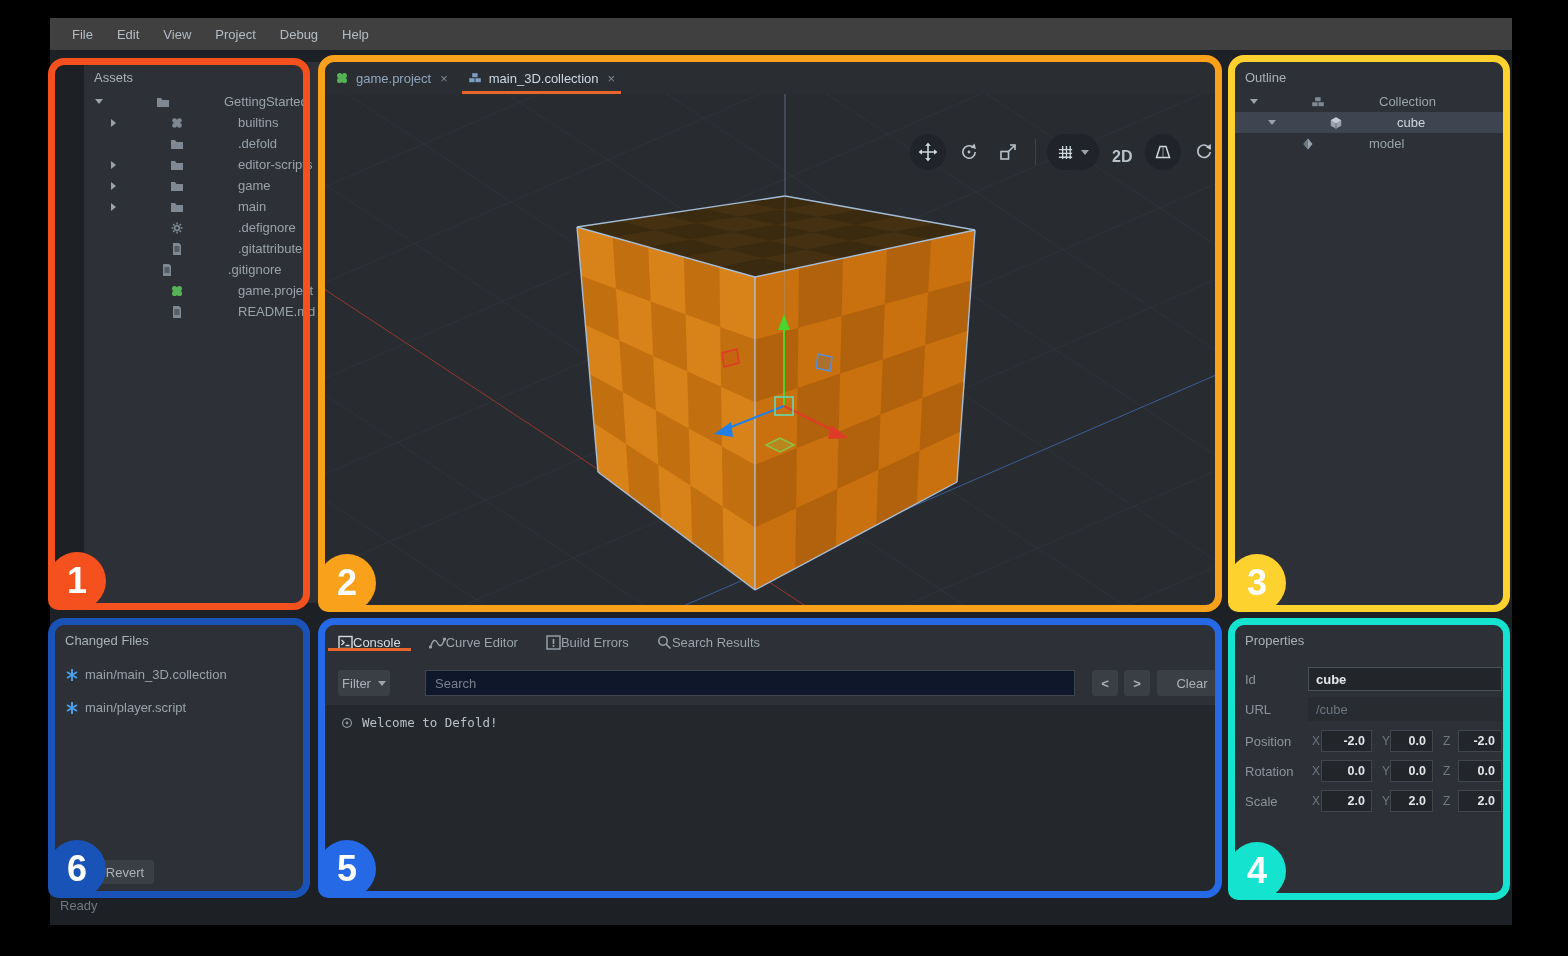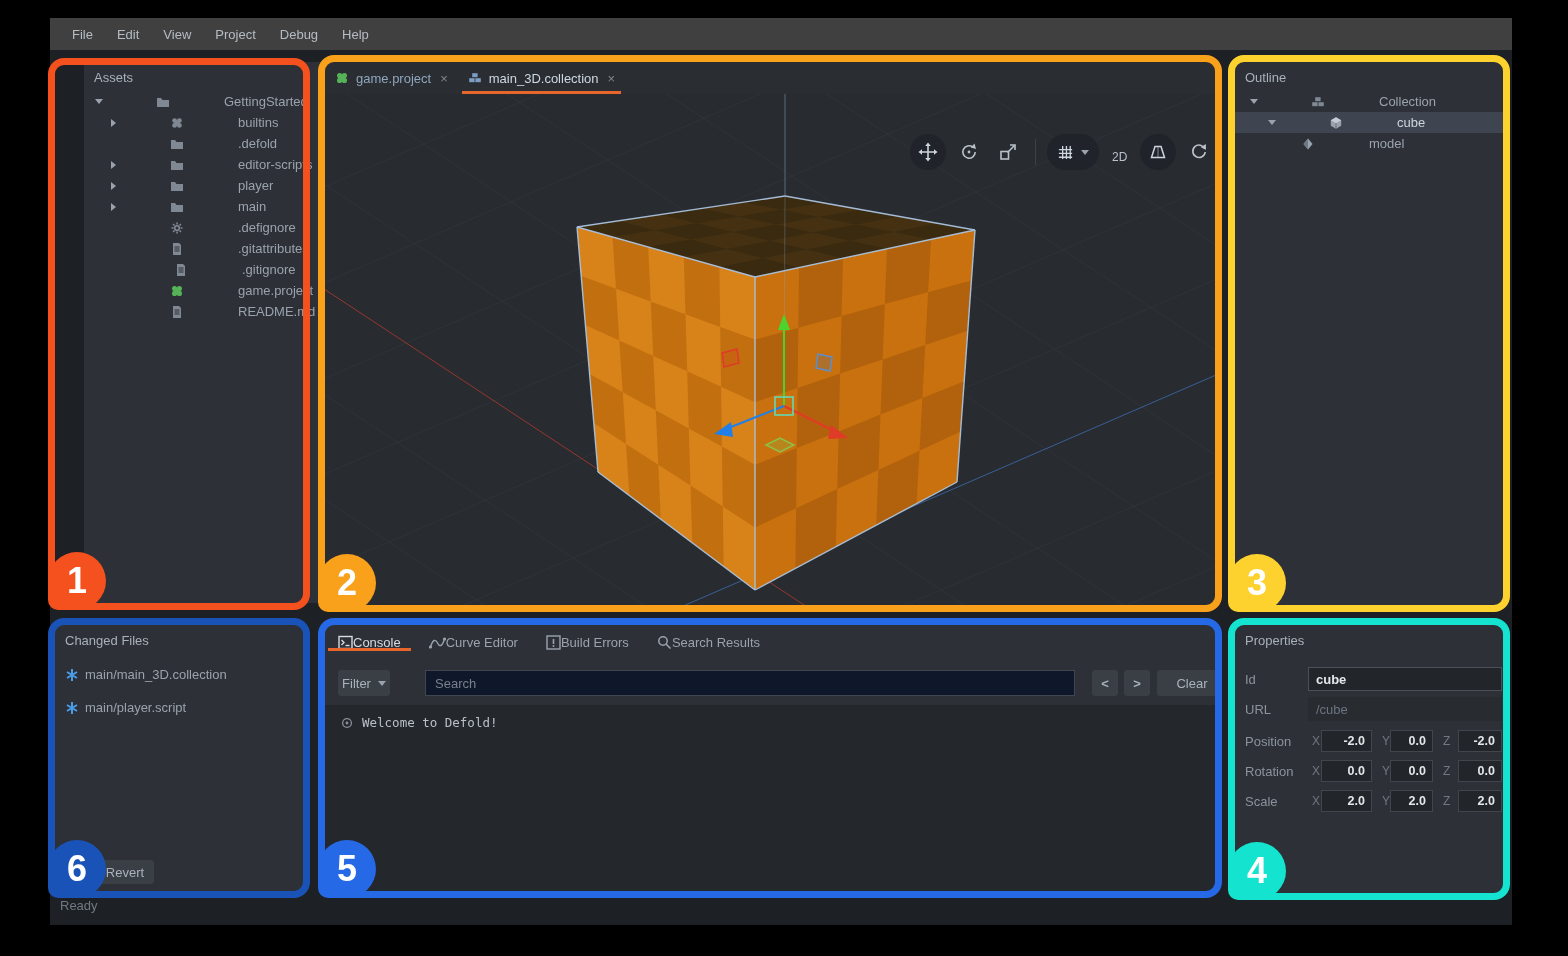--- a/index.html
+++ b/index.html
@@ -34,21 +34,21 @@
   .tab .ic { margin:0 7px 0 0; }
   .tab .close { margin-left:9px; color:#7f8893; font-size:13px; }
   .tab.active .underline { position:absolute; left:4px; right:4px; bottom:0; height:3px; background:#e8652c; }
   .scene-wrap { position:absolute; left:0; top:32px; width:890px; height:511px; background:#282b30; }
   .scene-wrap svg { display:block; }
   .vp-toolbar { position:absolute; top:40px; left:585px; height:36px; display:flex; align-items:center; gap:7px; }
   .vpbtn { display:flex; align-items:center; justify-content:center; width:32px; height:32px; color:#b9c1ca; }
   .vpbtn.circle { width:36px; height:36px; background:#202329; border-radius:50%; }
   .vp-pill { display:flex; align-items:center; background:#202329; border-radius:18px; height:36px; padding:0 10px; gap:7px; color:#b9c1ca; }
   .vp-sep { width:1px; height:26px; background:#3d424a; margin:0 4px; }
-  .vp-2d { color:#b9c1ca; font-weight:normal; font-size:12px; padding:0 6px;margin-top:10px; }
+  .vp-2d { color:#b9c1ca; font-weight:bold; font-size:16px; padding:0 6px;margin-top:10px; }
   .dd-arr { width:0; height:0; border-left:4px solid transparent; border-right:4px solid transparent; border-top:5px solid #9aa3ad; }
 
   
   .prop-row { position:absolute; left:0; width:100%; height:26px; display:flex; align-items:center; }
   .prop-label { position:absolute; left:10px; color:#8b939e; }
   .axis-letter { position:absolute; color:#6f7782; font-size:12px; }
   .tinput { position:absolute; height:24px; background:#22252a; border:1px solid #4a5057; color:#e3e7eb;
             font-weight:bold; padding:0 7px; display:flex; align-items:center; }
   .tinput.disabled { background:#282b30; border-color:transparent; color:#6b7480; font-weight:normal; }
   .ninput { position:absolute; height:22px; background:#22252a; border:1px solid #41464e; color:#e3e7eb;
@@ -134,21 +134,21 @@
             </svg>
           <span class="lbl">editor-scripts</span>
         </div>
         <div class="tree-row" style="padding-left:22px">
           <span class="arrcell">
               <span class="arr right"></span>
             </span>
           <svg class="ic" viewBox="0 0 14 14">
               <path d="M1 3h4l1.5 2H13v7H1z" fill="#7f8893"></path>
             </svg>
-          <span class="lbl">player</span>
+          <span class="lbl">game</span>
         </div>
         <div class="tree-row" style="padding-left:22px">
           <span class="arrcell">
               <span class="arr right"></span>
             </span>
           <svg class="ic" viewBox="0 0 14 14">
               <path d="M1 3h4l1.5 2H13v7H1z" fill="#7f8893"></path>
             </svg>
           <span class="lbl">main</span>
         </div>
@@ -161,21 +161,21 @@
           <span class="lbl">.defignore</span>
         </div>
         <div class="tree-row" style="padding-left:22px">
           <span class="arrcell"></span>
           <svg class="ic" viewBox="0 0 14 14">
               <path d="M3 1h6l2 2v10H3z" fill="#7f8893"></path>
               <path d="M4.5 5h5M4.5 7h5M4.5 9h5" stroke="#2d3036" stroke-width="1"></path>
             </svg>
           <span class="lbl">.gitattributes</span>
         </div>
-        <div class="tree-row" style="padding-left:26px">
+        <div class="tree-row" style="padding-left:12px">
           <span class="arrcell"></span>
           <svg class="ic" viewBox="0 0 14 14">
               <path d="M3 1h6l2 2v10H3z" fill="#7f8893"></path>
               <path d="M4.5 5h5M4.5 7h5M4.5 9h5" stroke="#2d3036" stroke-width="1"></path>
             </svg>
           <span class="lbl">.gitignore</span>
         </div>
         <div class="tree-row" style="padding-left:22px">
           <span class="arrcell"></span>
           <svg class="ic" viewBox="0 0 14 14">

